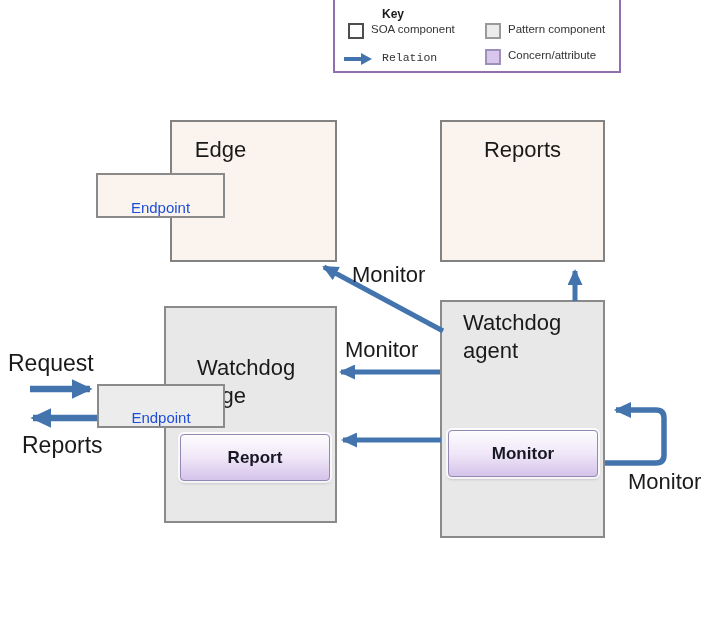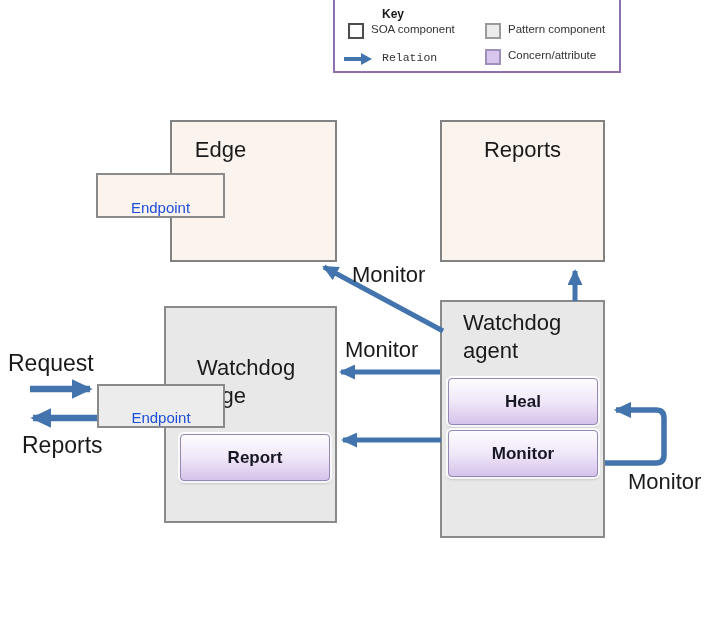--- a/index.html
+++ b/index.html
@@ -150,23 +150,20 @@
     <div class="box-title">Watchdog agent</div>
   </div>
 
   <div class="box endpoint endpoint-watchdog">
     <span>Endpoint</span>
   </div>
 
   <div class="concern report-box">
     <span>Report</span>
   </div>
-  <div class="concern heal-box">
-    <span>Heal</span>
-  </div>
   <div class="concern monitor-box">
     <span>Monitor</span>
   </div>
 
   <svg class="arrows" viewBox="0 0 720 617">
     <defs>
       <marker id="ah" markerWidth="3.4" markerHeight="3" refX="2.8" refY="1.5" orient="auto">
         <path d="M0,0 L3.2,1.5 L0,3 Z" fill="#4374ad"></path>
       </marker>
     </defs>

